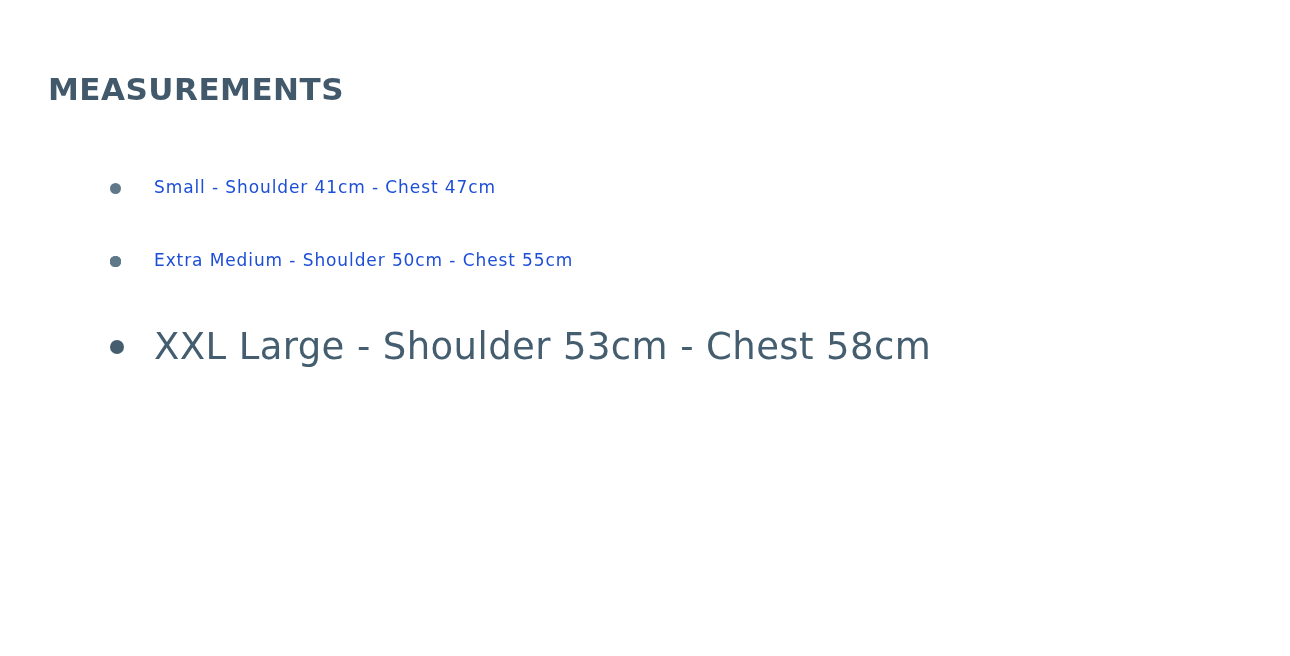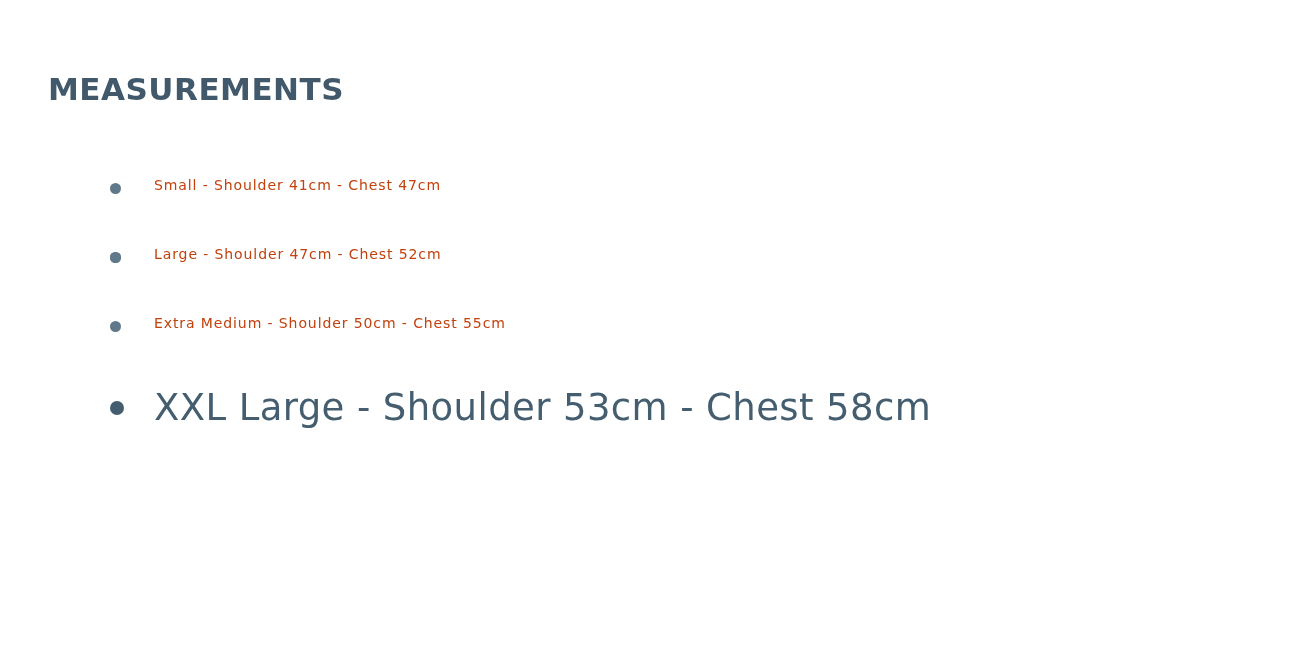--- a/index.html
+++ b/index.html
@@ -35,23 +35,23 @@
     left: 96px;
     top: 176px;
     width: 1100px;
     list-style: none;
     margin: 0;
     padding: 0;
   }
   .list-item {
     position: relative;
     padding-left: 58px;
-    color: #c2410c;
+    color: #1d4ed8;
     font-family: "DejaVu Sans", sans-serif;
-    font-size: 14px;
+    font-size: 17px;
     letter-spacing: 0.9px;
     line-height: 1.35;
     margin-bottom: 50px;
     white-space: nowrap;
   }
   .list-item .bullet {
     position: absolute;
     left: 14px;
     top: 7px;
     width: 11px;
@@ -84,21 +84,20 @@
   <ul class="list">
     <li class="list-item">
       <span class="bullet"></span>
       <span>Small - Shoulder 41cm - Chest 47cm</span>
     </li>
     <li class="list-item">
       <span class="bullet"></span>
     </li>
     <li class="list-item">
       <span class="bullet"></span>
-      <span>Large - Shoulder 47cm - Chest 52cm</span>
     </li>
     <li class="list-item">
       <span class="bullet"></span>
       <span>Extra Medium - Shoulder 50cm - Chest 55cm</span>
     </li>
     <li class="list-item emphasis">
       <span class="bullet"></span>
       <span>XXL Large - Shoulder 53cm - Chest 58cm</span>
     </li>
   </ul>

